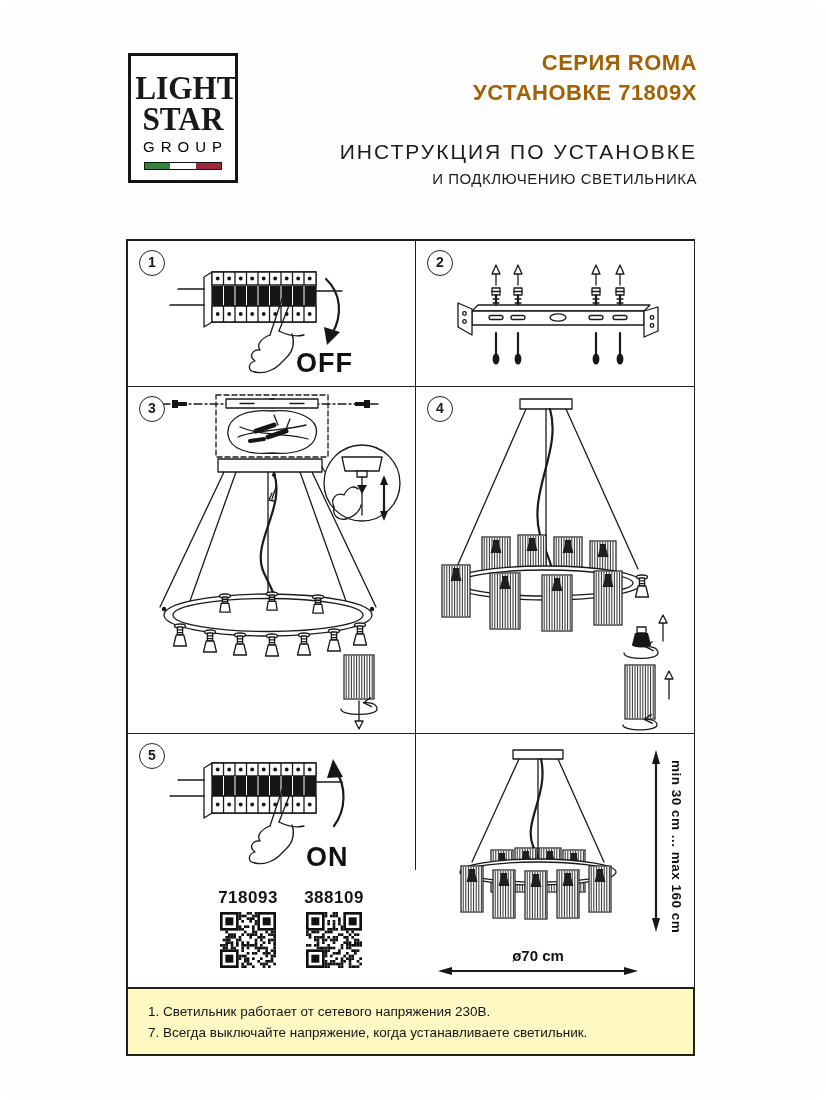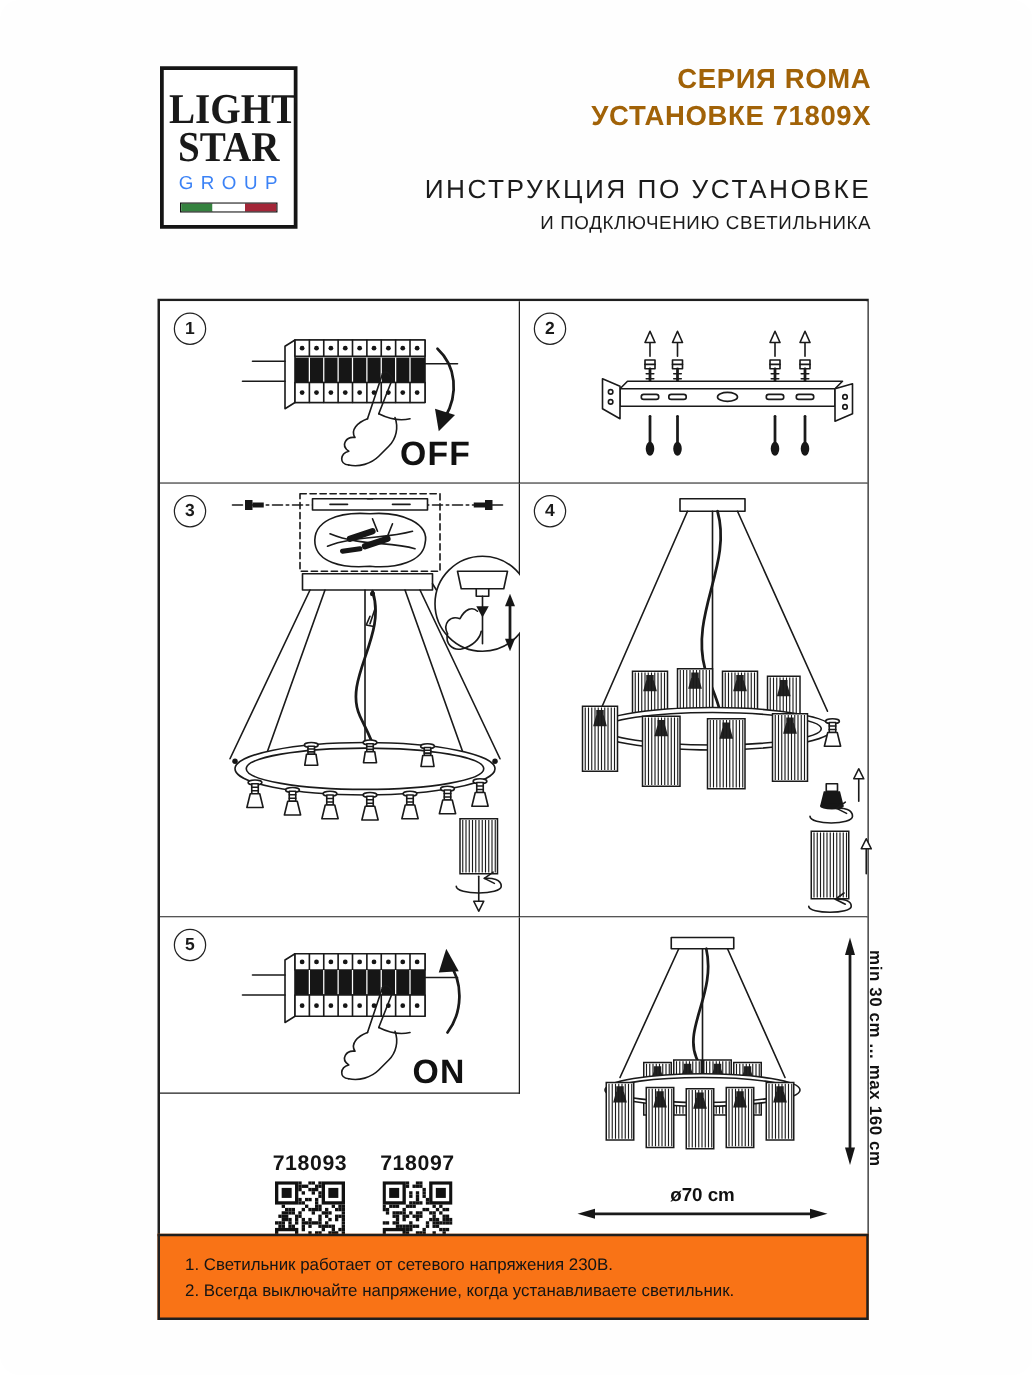--- a/index.html
+++ b/index.html
@@ -2,61 +2,61 @@
 <html><head>
 <meta charset="utf-8">
 <style>
   html,body{margin:0;padding:0;background:#ffffff;}
   *{box-sizing:border-box;}
   .page{position:relative;width:826px;height:1100px;background:#fefefe;font-family:"Liberation Sans",sans-serif;color:#151515;overflow:hidden;border-radius:16px;}
 
   
   .logo-box{position:absolute;left:128px;top:53px;width:110px;height:130px;border:3px solid #151515;background:#fff;text-align:center;padding-top:16px;}
   .logo-word{font-family:"Liberation Serif",serif;font-weight:bold;font-size:34px;line-height:31px;letter-spacing:0px;color:#191919;transform:scaleX(.92);}
-  .logo-group{font-family:"Liberation Sans",sans-serif;font-size:15px;letter-spacing:6px;color:#3b82f6;margin-top:4px;margin-left:5px;}
+  .logo-group{font-family:"Liberation Sans",sans-serif;font-size:15px;letter-spacing:6px;color:#000000;margin-top:4px;margin-left:5px;}
   .flag{width:78px;height:8px;border:1px solid #111;margin:7px auto 0;display:flex;}
   .flag span{flex:1;height:100%;}
 
   .title-block{position:absolute;top:48px;right:129px;text-align:right;font-weight:bold;color:#a16207;}
   .title-line{font-size:22px;line-height:30px;letter-spacing:.5px;}
   .instr-block{position:absolute;top:138px;right:129px;text-align:right;font-weight:normal;color:#1b1b1b;}
   .instr-line1{font-size:21px;line-height:27px;letter-spacing:2px;}
   .instr-line2{font-size:15px;line-height:27px;letter-spacing:.5px;}
 
   
   .grid{position:absolute;left:126px;top:239px;width:569px;height:750px;border:2px solid #1f1f1f;background:#fff;}
   .cell{position:absolute;background:#fff;}
   .b-r{border-right:1.5px solid #1f1f1f;}
   .b-b{border-bottom:1.5px solid #1f1f1f;}
   .cell1{left:0;top:0;width:288px;height:146px;}
   .cell2{left:288px;top:0;width:278px;height:146px;}
   .cell3{left:0;top:146px;width:288px;height:347px;}
   .cell4{left:288px;top:146px;width:278px;height:347px;}
   .cell5{left:0;top:493px;width:288px;height:141px;}
-  .cellqr{left:0;top:662px;width:327px;height:113px;}
+  .cellqr{left:0;top:629px;width:327px;height:113px;}
   .cell6{left:288px;top:493px;width:278px;height:254px;}
 
   .badge{position:absolute;left:11px;top:9px;width:26px;height:26px;border:1.6px solid #222;border-radius:50%;text-align:center;line-height:23px;font-size:14px;font-weight:bold;color:#1b1b1b;background:#fff;z-index:2;}
-  .art{position:absolute;left:0;top:0;right:0;bottom:0;padding-left:24px;}
+  .art{position:absolute;left:0;top:0;right:0;bottom:0;}
   .art svg{display:block;}
 
   .ln{fill:none;stroke:#1a1a1a;stroke-width:1.3;stroke-linecap:round;stroke-linejoin:round;}
   .ln2{fill:none;stroke:#1a1a1a;stroke-width:2.2;stroke-linecap:round;}
   .fl{fill:#161616;stroke:none;}
   .wh{fill:#ffffff;stroke:#1a1a1a;stroke-width:1.3;stroke-linejoin:round;}
   .art text{fill:#111;font-family:"Liberation Sans",sans-serif;font-weight:bold;}
 
   
   .qr-row{position:absolute;left:0;top:18px;width:100%;display:flex;justify-content:center;gap:16px;}
   .qr-block{width:70px;text-align:center;}
   .qr-label{font-size:17px;font-weight:bold;letter-spacing:.5px;color:#141414;margin-bottom:4px;}
   .qr{width:56px;height:56px;margin:0 auto;}
 
   
-  .notes{position:absolute;left:126px;top:987px;width:569px;height:69px;border:2px solid #1f1f1f;background:#f97316;padding:12px 18px 0 20px;}
+  .notes{position:absolute;left:126px;top:987px;width:569px;height:69px;border:2px solid #1f1f1f;background:#fef9c3;padding:12px 18px 0 20px;}
   .note-line{font-size:13.5px;line-height:21px;color:#141414;}
 </style>
 </head>
 <body>
 
 <div class="page">
 
   <div class="logo-box">
     <div class="logo-word">LIGHT</div>
     <div class="logo-word">STAR</div>
@@ -759,21 +759,21 @@
                 <rect x="5.333333333333333" y="5.333333333333333" width="8" height="8"></rect>
                 <rect x="37.33333333333333" y="0" width="18.666666666666664" height="18.666666666666664"></rect>
                 <rect fill="#fff" x="39.99999999999999" y="2.6666666666666665" width="13.333333333333332" height="13.333333333333332"></rect>
                 <rect x="42.666666666666664" y="5.333333333333333" width="8" height="8"></rect>
                 <rect x="0" y="37.33333333333333" width="18.666666666666664" height="18.666666666666664"></rect>
                 <rect fill="#fff" x="2.6666666666666665" y="39.99999999999999" width="13.333333333333332" height="13.333333333333332"></rect>
                 <rect x="5.333333333333333" y="42.666666666666664" width="8" height="8"></rect>
               </svg></div>
         </div>
         <div class="qr-block">
-          <div class="qr-label">718097</div>
+          <div class="qr-label">388109</div>
           <div class="qr"><svg width="56" height="56" viewBox="0 0 56 56" fill="#111">
                 <rect x="18.67" y="0.00" width="2.67" height="2.67"></rect>
                 <rect x="26.67" y="0.00" width="2.67" height="2.67"></rect>
                 <rect x="29.33" y="0.00" width="2.67" height="2.67"></rect>
                 <rect x="18.67" y="2.67" width="2.67" height="2.67"></rect>
                 <rect x="24.00" y="2.67" width="2.67" height="2.67"></rect>
                 <rect x="26.67" y="2.67" width="2.67" height="2.67"></rect>
                 <rect x="29.33" y="2.67" width="2.67" height="2.67"></rect>
                 <rect x="32.00" y="5.33" width="2.67" height="2.67"></rect>
                 <rect x="21.33" y="8.00" width="2.67" height="2.67"></rect>
@@ -1051,16 +1051,16 @@
             <polygon class="fl" points="208,233 222,237 208,241"></polygon>
             <text x="122" y="227" font-size="15" text-anchor="middle">ø70 cm</text>
           </g>
         </svg>
       </div>
     </div>
   </div>
 
   <div class="notes">
     <div class="note-line">1. Светильник работает от сетевого напряжения 230В.</div>
-    <div class="note-line">2. Всегда выключайте напряжение, когда устанавливаете светильник.</div>
+    <div class="note-line">7. Всегда выключайте напряжение, когда устанавливаете светильник.</div>
   </div>
 
 </div>
 
 </body></html>

